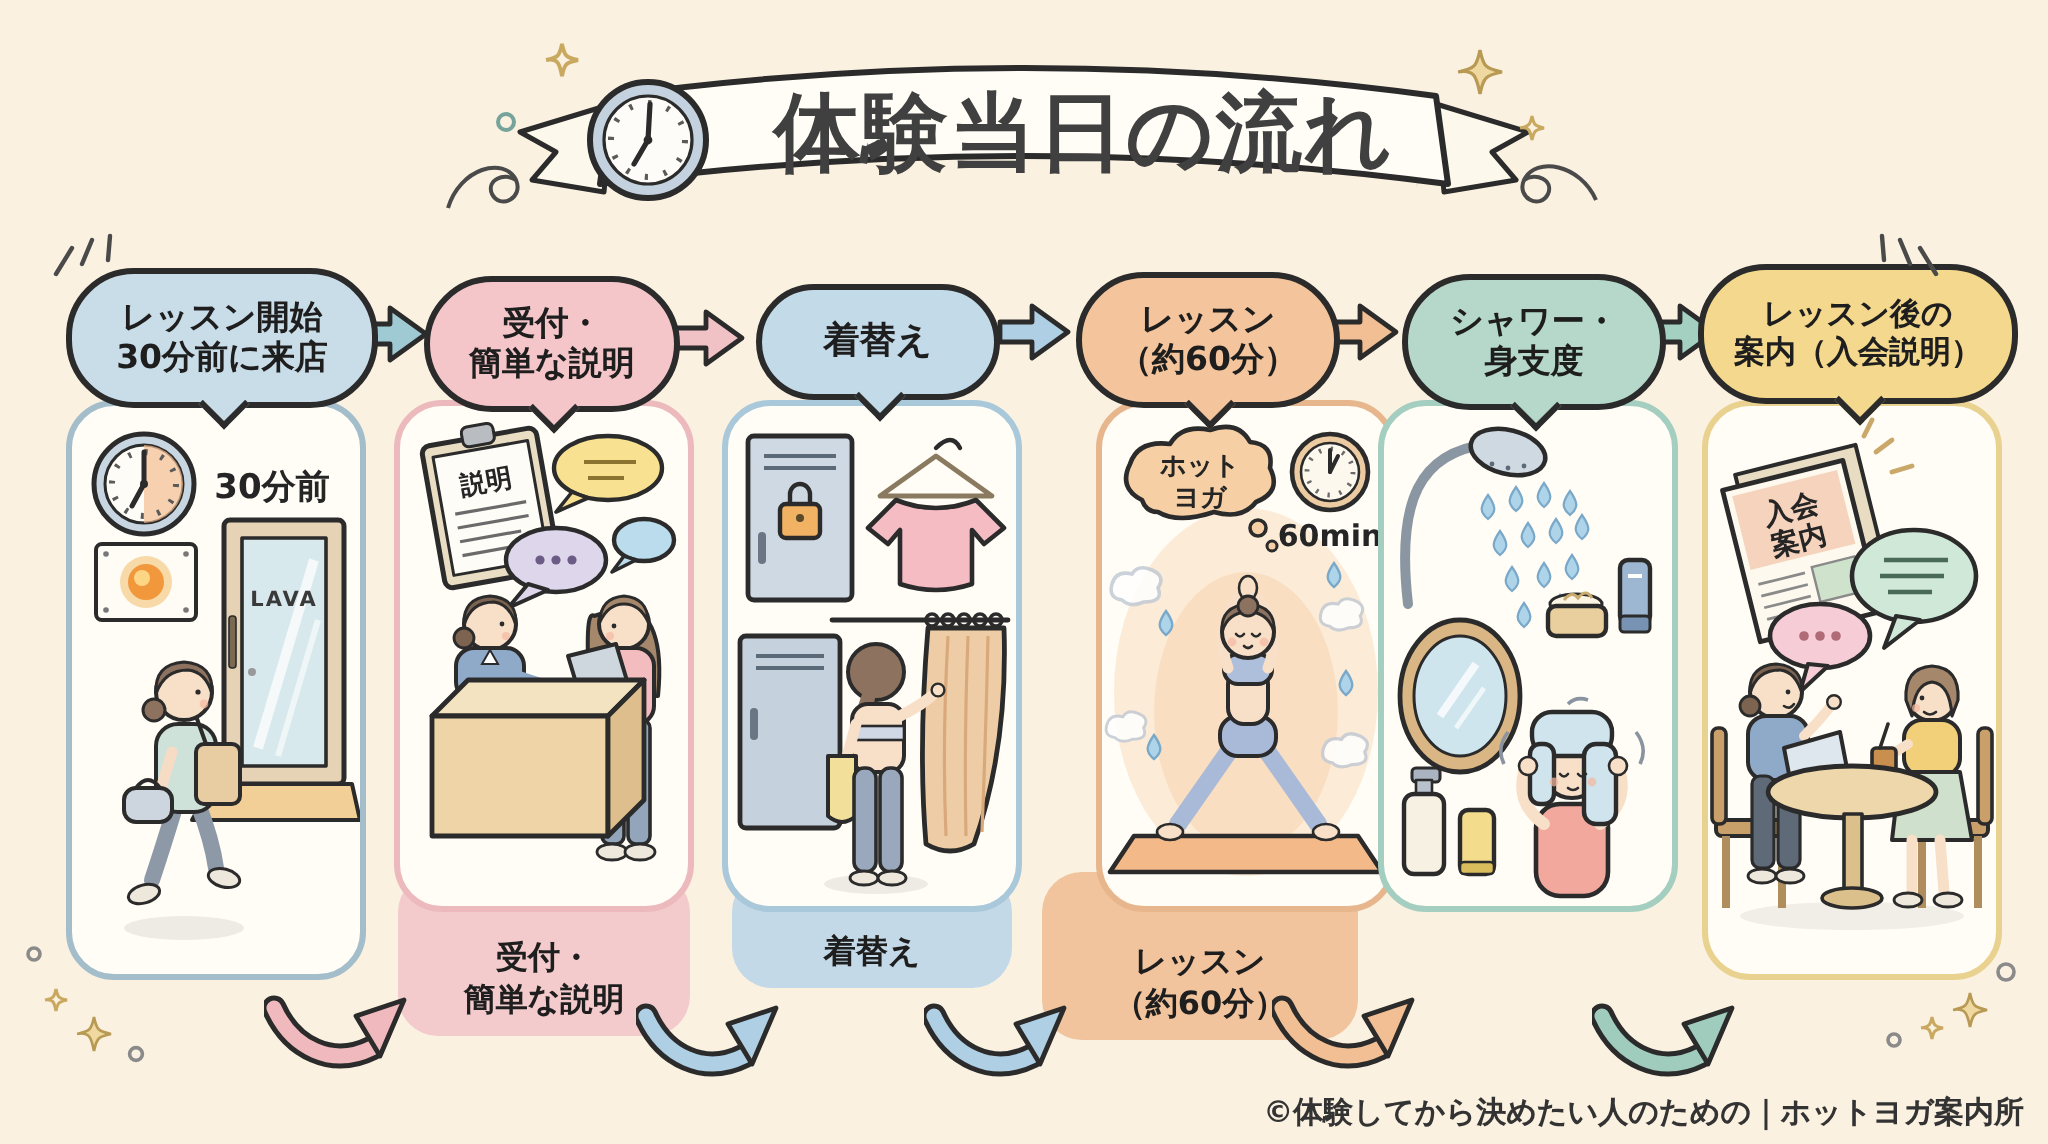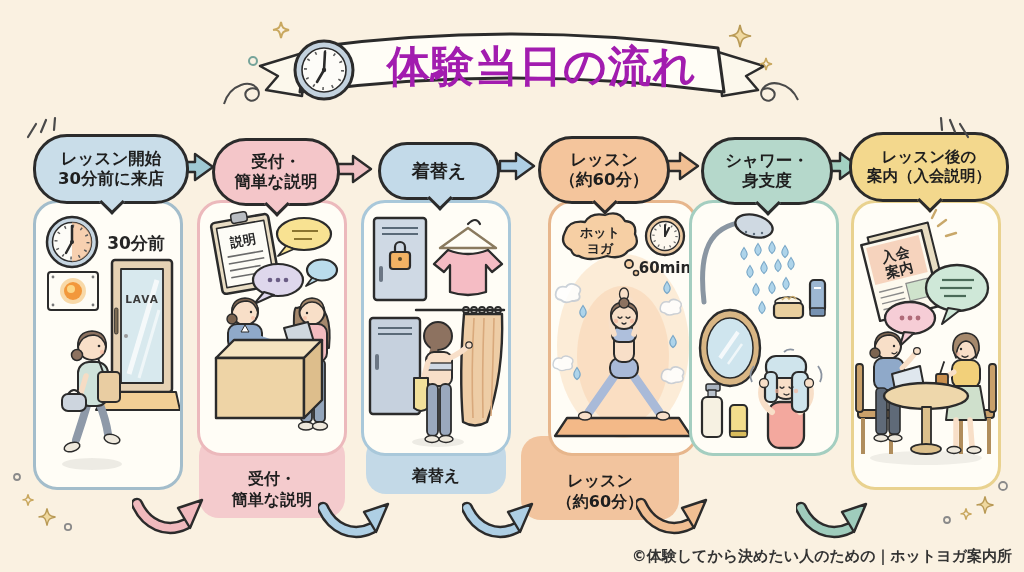--- a/index.html
+++ b/index.html
@@ -4,21 +4,21 @@
 <style>
   html,body{margin:0;padding:0;}
   .stage{position:relative;width:1024px;height:572px;background:#faf1e1;overflow:hidden;
          font-family:"DejaVu Sans","Liberation Sans",sans-serif;color:#1e1e1e;}
   .abs{position:absolute;}
   svg .o{stroke:#2b2b2b;stroke-linejoin:round;stroke-linecap:round;}
   svg text{font-family:"DejaVu Sans","Liberation Sans",sans-serif;font-weight:700;fill:#252525;text-anchor:middle;}
   .t17{font-size:17px;} .t15{font-size:15px;} .t13{font-size:13px;} .t11{font-size:10.5px;letter-spacing:1px;fill:#3a3a3a;}
   
   .title-text{position:absolute;left:360px;top:38px;width:364px;text-align:center;
-      font-size:43px;font-weight:900;letter-spacing:1px;color:#a21caf;z-index:7;}
+      font-size:43px;font-weight:900;letter-spacing:1px;color:#404040;z-index:7;}
   
   .bubble{position:absolute;display:flex;flex-direction:column;align-items:center;justify-content:center;
       border:3px solid #2b2b2b;border-radius:34px;background:var(--bg,#eee);
       font-weight:700;font-size:16.5px;line-height:1.22;text-align:center;z-index:5;}
   .bubble::after{content:"";position:absolute;bottom:-9.5px;left:50%;width:15px;height:15px;margin-left:-8px;
       background:inherit;border-right:3px solid #2b2b2b;border-bottom:3px solid #2b2b2b;transform:rotate(45deg);}
   
   .card{position:absolute;top:200px;width:144px;background:#fffdf6;border:3px solid var(--bc,#ccc);
       border-radius:24px;z-index:3;}
   .card.tall{height:284px;} .card.short{height:250px;}

